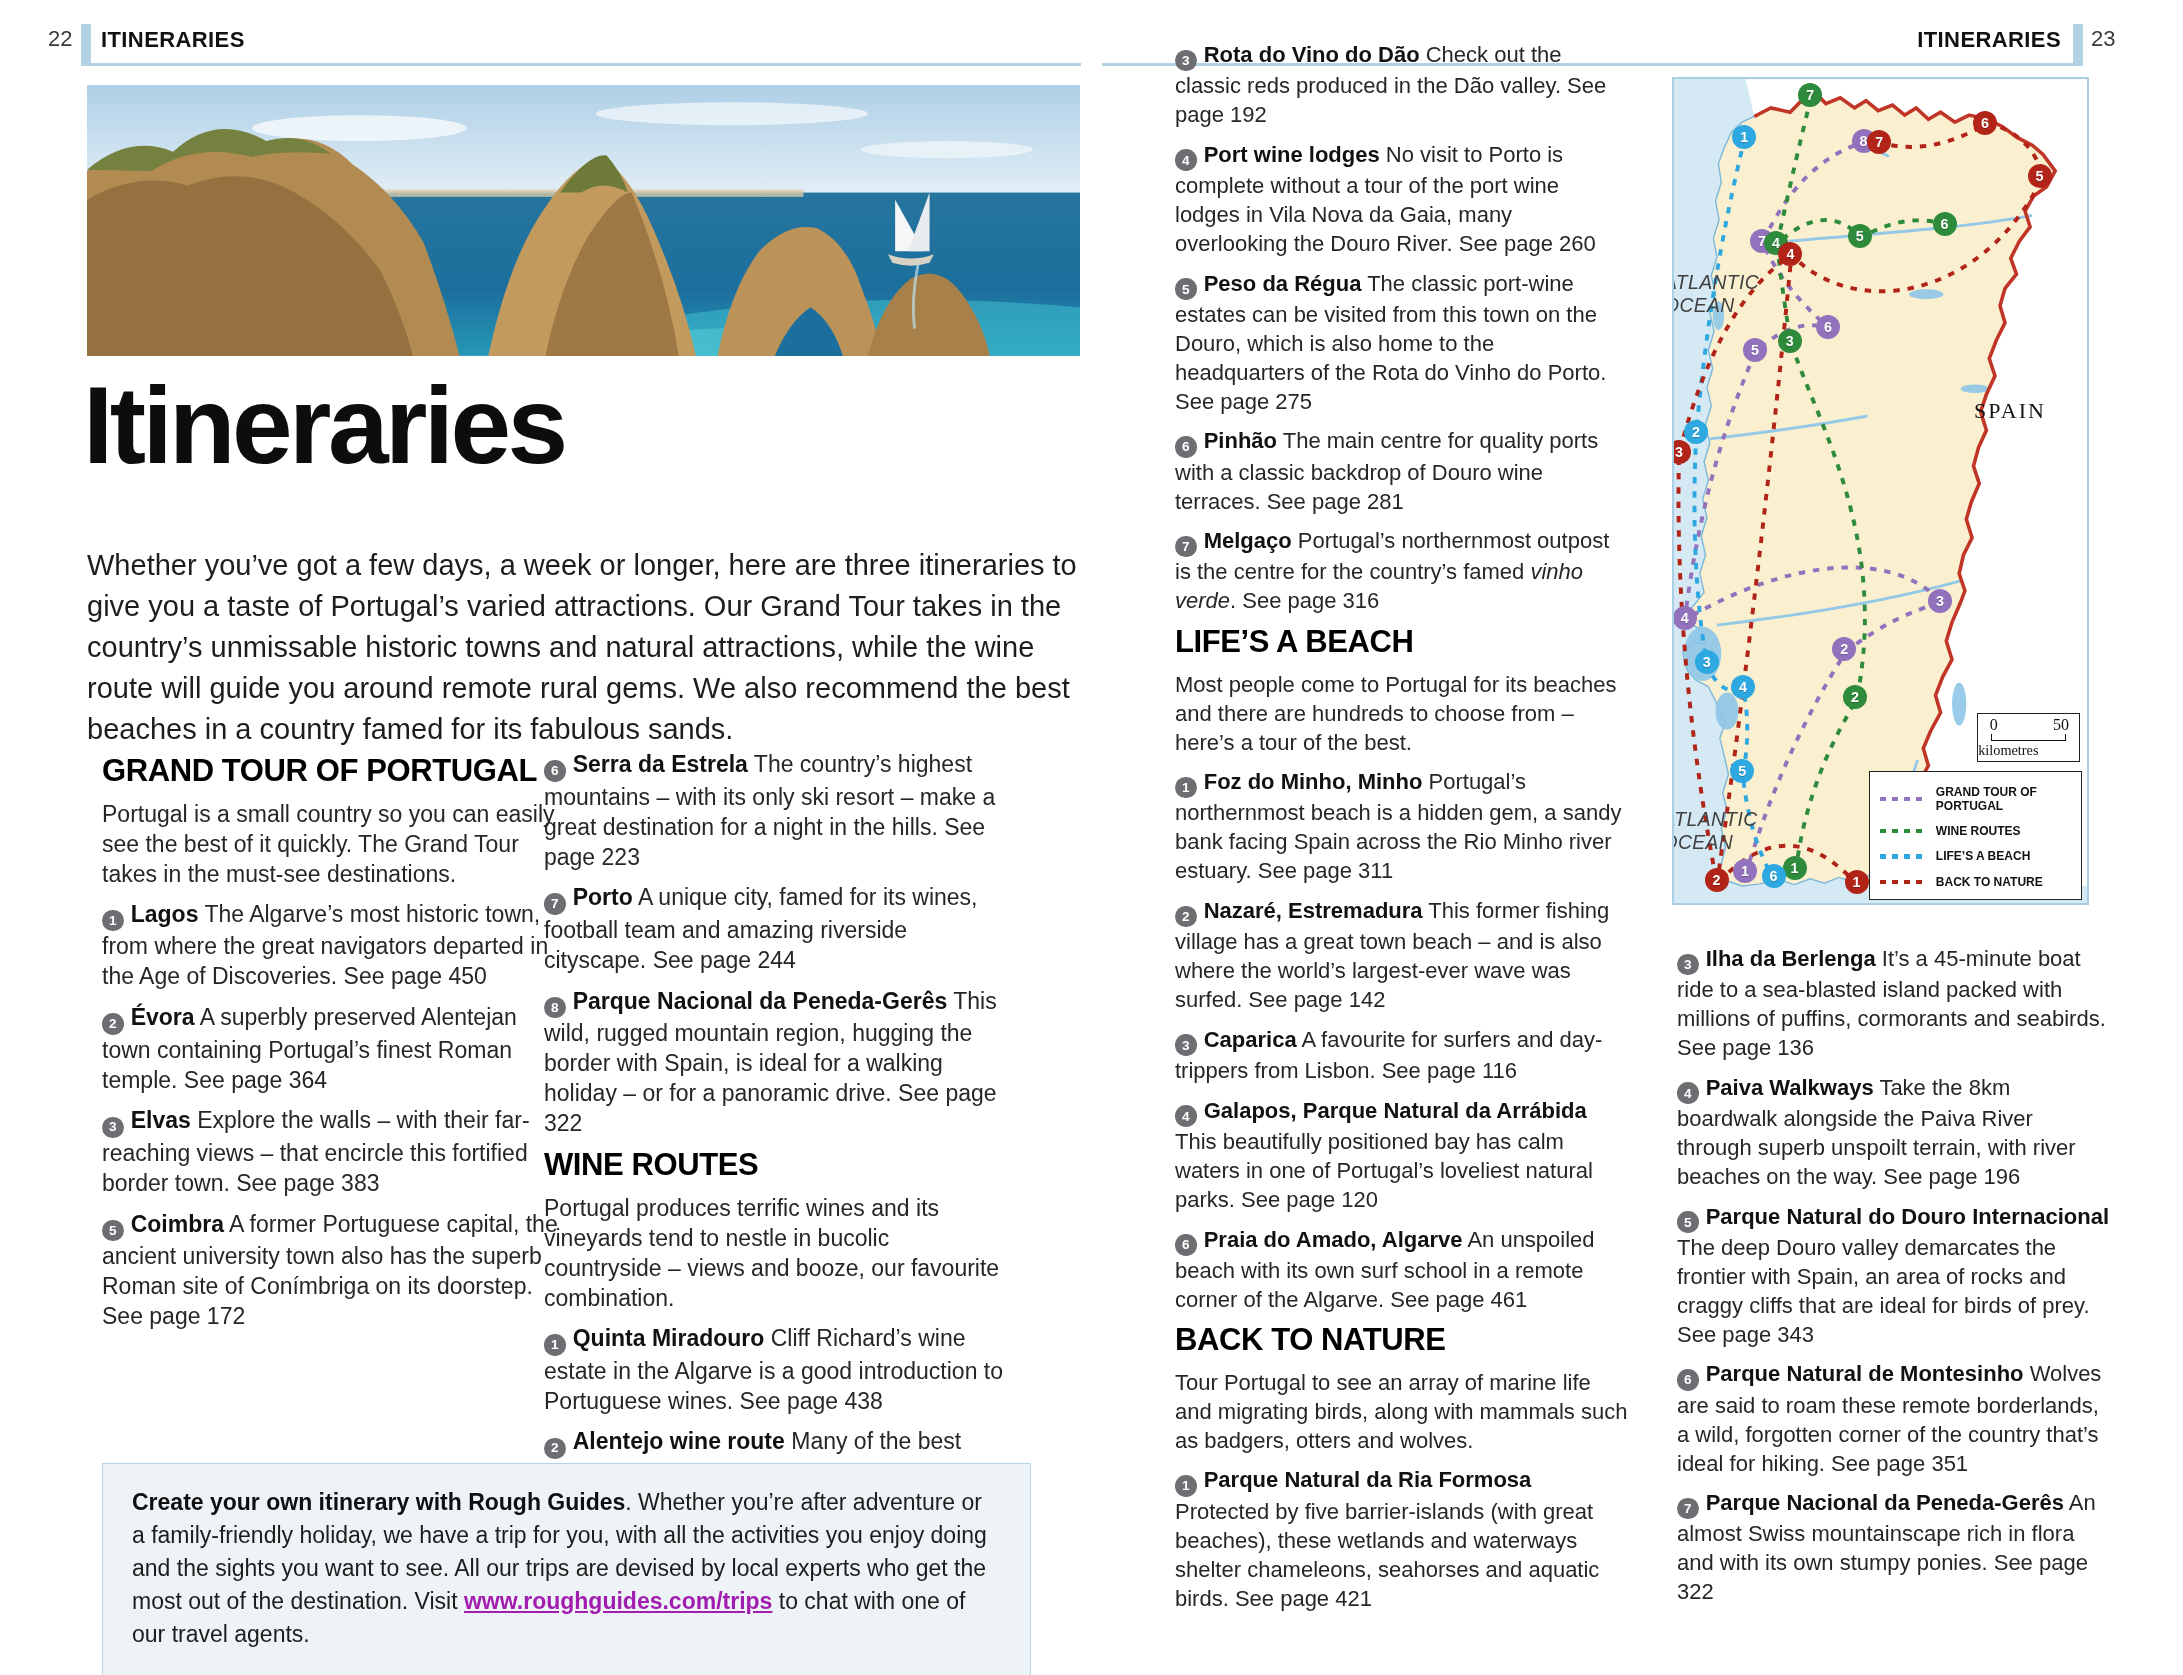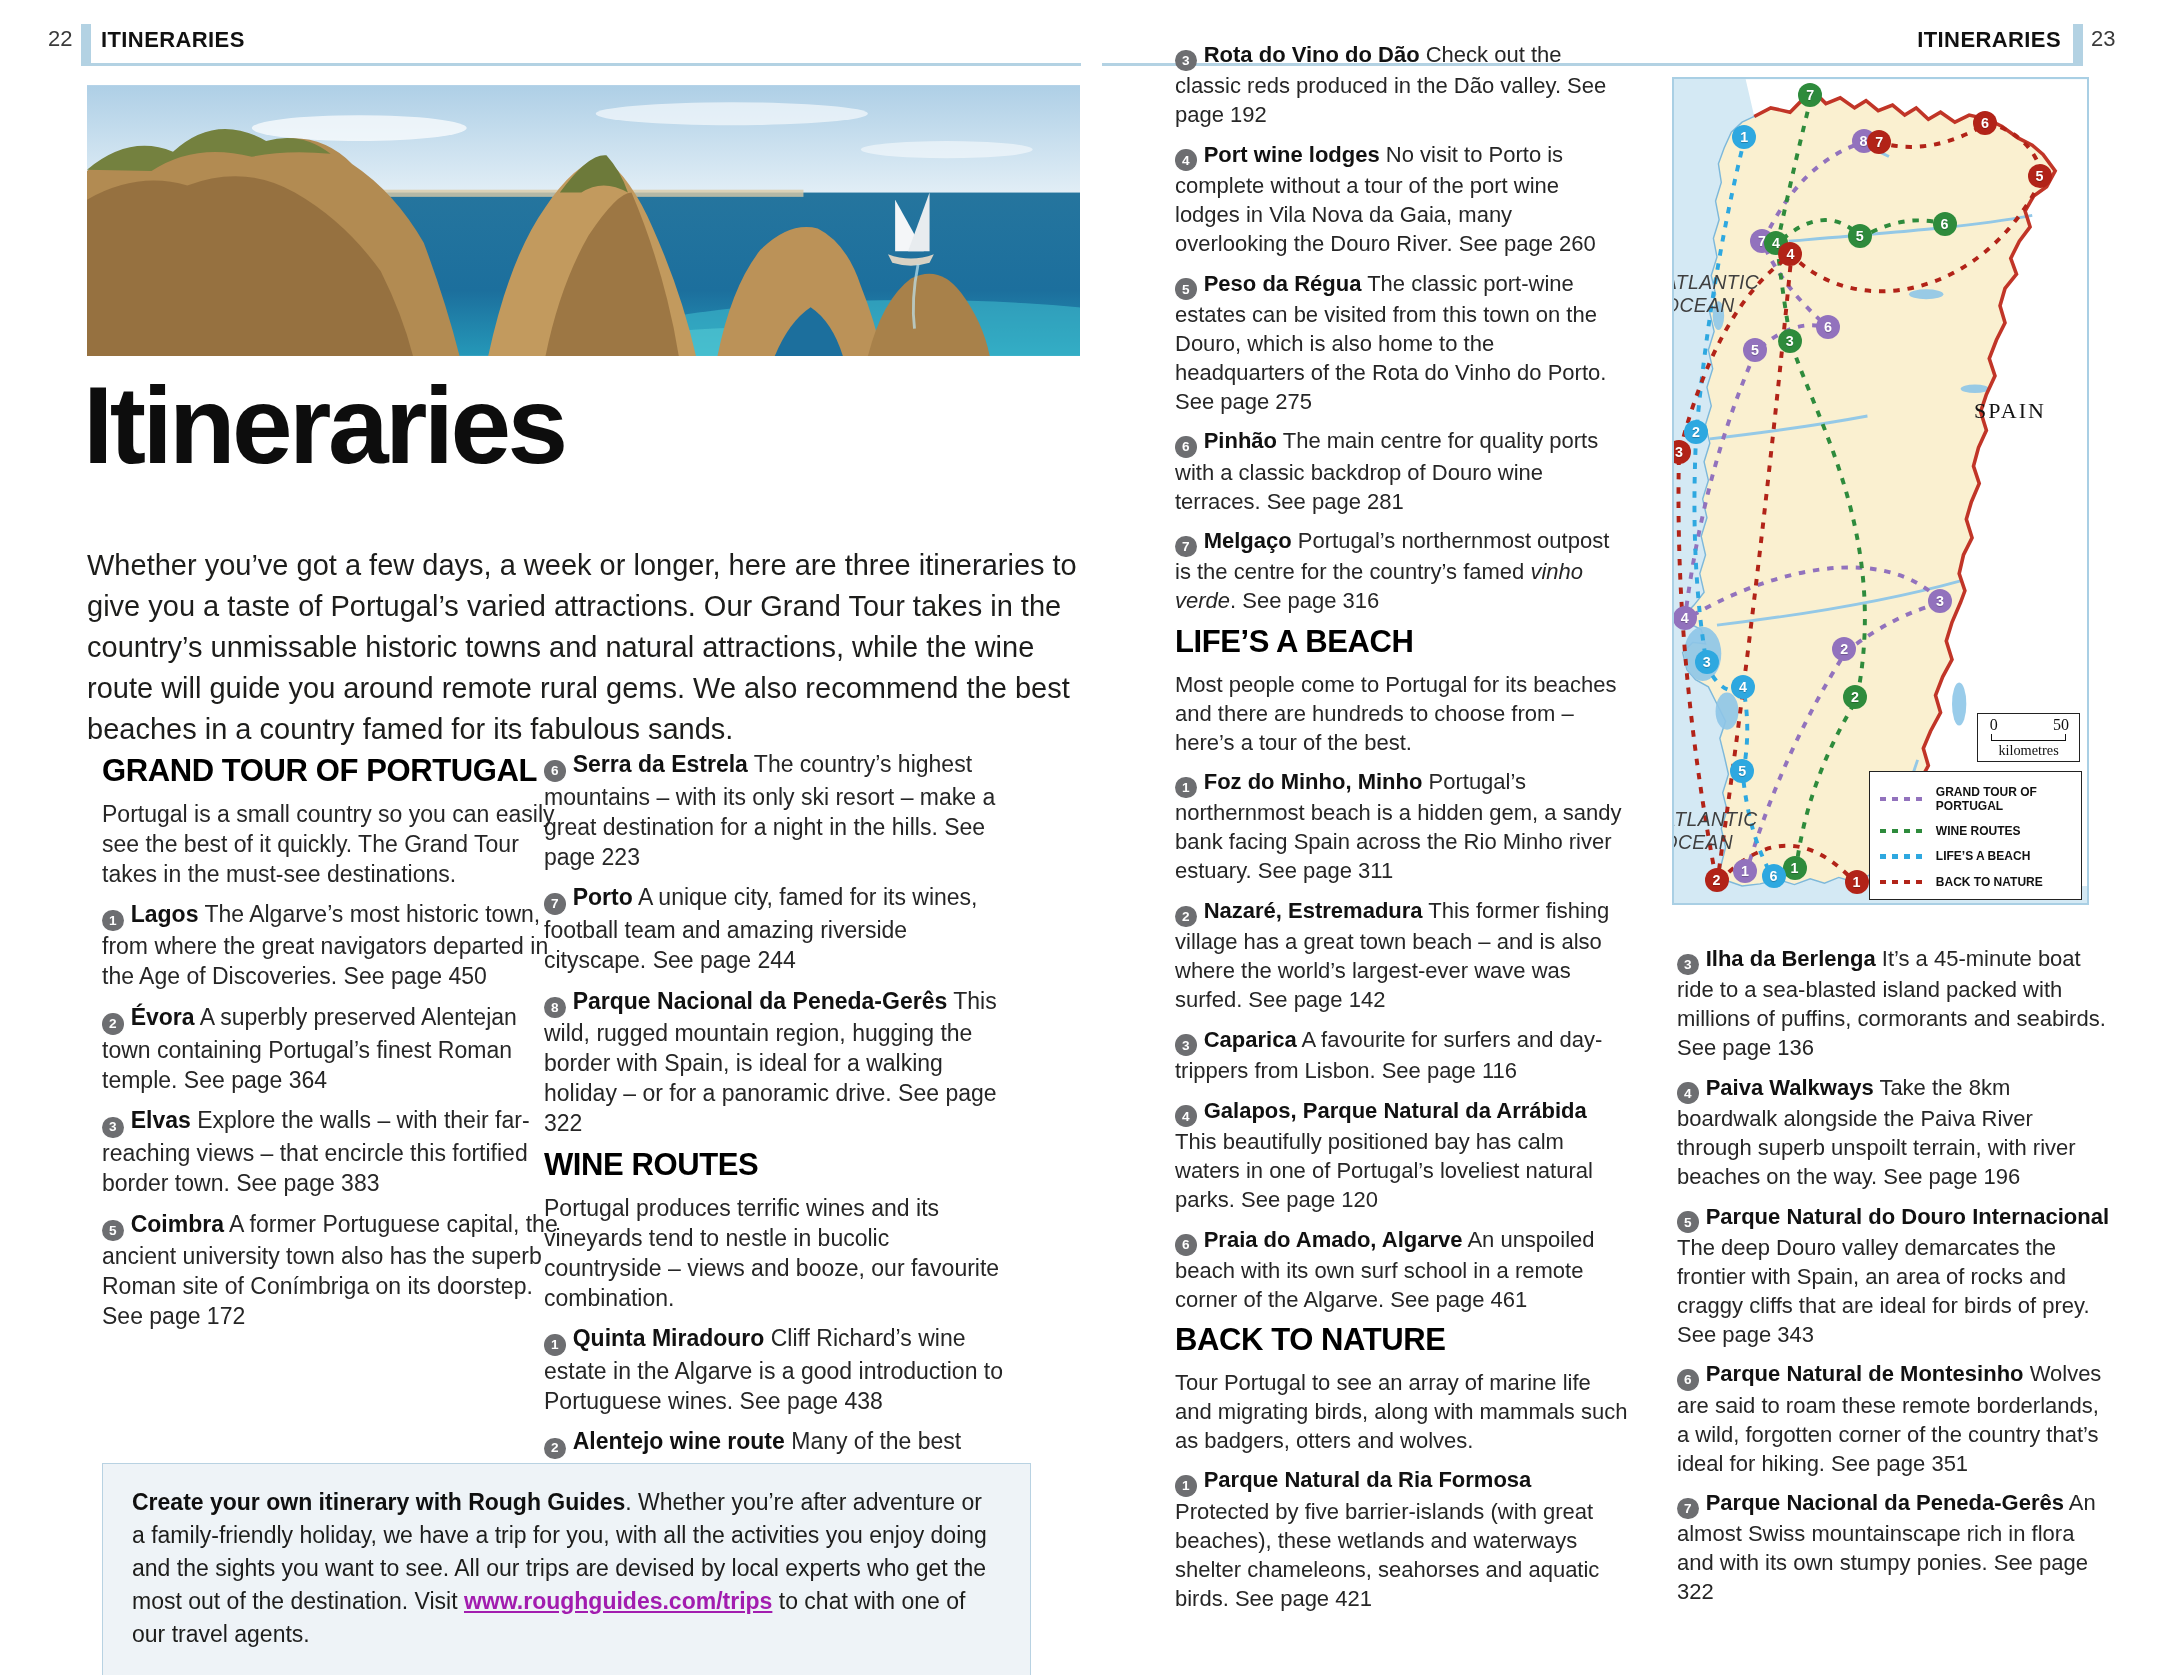--- a/index.html
+++ b/index.html
@@ -59,21 +59,21 @@
       color:#3f3f3f;letter-spacing:0.4px;white-space:pre-line;}
   #spain-label{position:absolute;font-family:"Liberation Serif","DejaVu Serif",serif;
       font-size:22px;letter-spacing:2.1px;color:#141414;}
   #scalebox{position:absolute;left:73.4%;top:77%;width:24.9%;height:5.9%;
       background:#fff;border:1.4px solid #222;box-sizing:border-box;
       font-family:"Liberation Serif","DejaVu Serif",serif;color:#111;}
   .scale-nums{display:flex;justify-content:space-between;padding:1.4px 10px 0 11.5px;
       font-size:16px;}
   .scale-bracket{margin:0 13px;height:6.4px;border-left:1.4px solid #111;
       border-right:1.4px solid #111;border-bottom:1.4px solid #111;}
-  .scale-unit{text-align:center;font-size:14.3px;margin-top:0.7px;}
+  .scale-unit{text-align:left;font-size:14.3px;margin-top:0.7px;}
   #legendbox{position:absolute;left:47.3%;top:84%;width:51.4%;height:15.6%;
       background:#fff;border:1.4px solid #222;box-sizing:border-box;
       padding:7.2px 8.6px 4.3px 10px;display:flex;flex-direction:column;
       justify-content:space-around;}
   .lg-row{display:flex;align-items:center;gap:11.5px;}
   .lg-swatch{width:44px;height:4.3px;flex:0 0 44px;}
   .lg-label{font-size:12px;font-weight:800;color:#111;letter-spacing:0;}
 </style>
 </head>
 <body>

